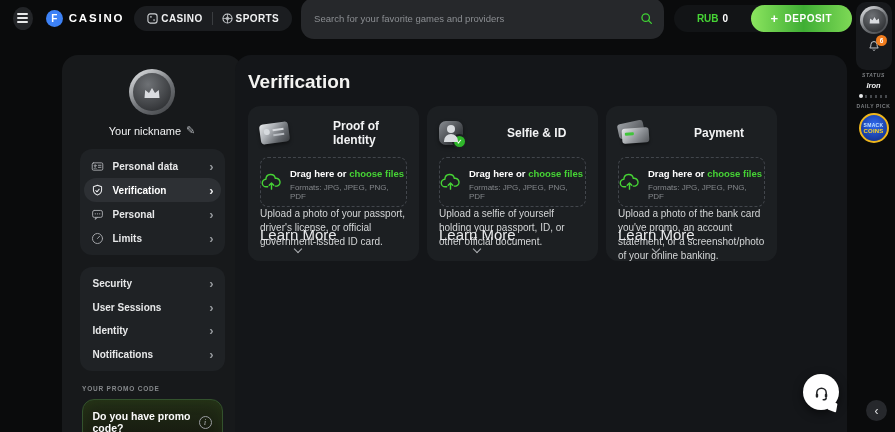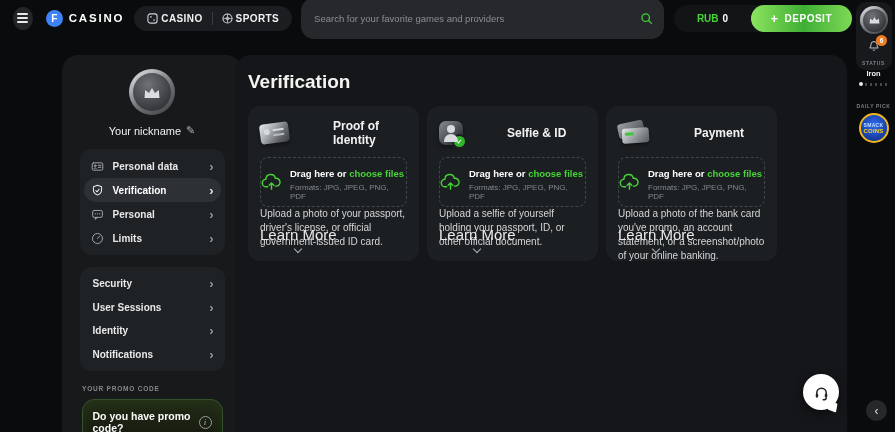--- a/index.html
+++ b/index.html
@@ -229,21 +229,21 @@
       <span>
         <svg viewBox="0 0 14 14" width="12" height="12">
             <path d="M7 1.8a3.6 3.6 0 0 1 3.6 3.6c0 2.4.7 3.3 1.4 3.9H2c.7-.6 1.4-1.5 1.4-3.9A3.6 3.6 0 0 1 7 1.8z" fill="none" stroke="#cfd2d5" stroke-width="1.1"></path>
             <path d="M5.8 11.3a1.3 1.3 0 0 0 2.4 0" stroke="#cfd2d5" stroke-width="1.1" fill="none"></path>
           </svg>
       </span>
       <span class="badge">6</span>
     </div>
   </div>
 
-  <div class="rail-sec" style="top:60px;">
+  <div class="rail-sec" style="top:72px;font-style:italic;">
     <div class="rail-label">STATUS</div>
     <div class="rail-value">Iron</div>
     <div class="progress">
       <span class="pdot"></span>
       <span class="ptrack"></span>
     </div>
   </div>
 
   <div class="rail-sec" style="top:103px;">
     <div class="rail-label">DAILY PICK</div>

